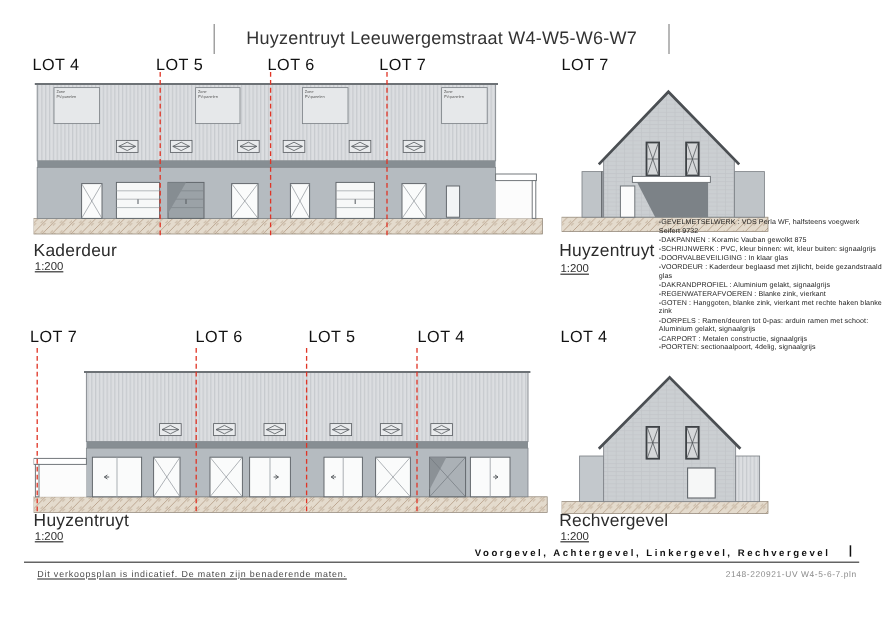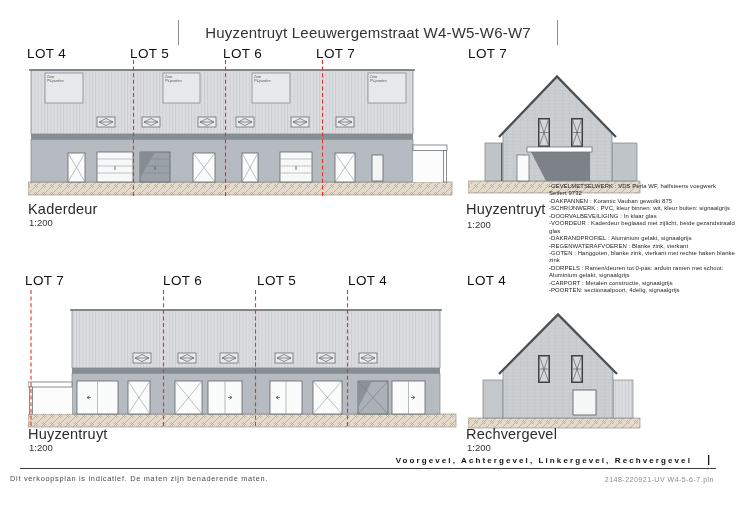--- a/index.html
+++ b/index.html
@@ -3,31 +3,31 @@
 <meta charset="utf-8">
 <style>
   html,body{margin:0;padding:0;background:#fff;}
   .sheet{position:relative;width:736px;height:521px;background:#ffffff;overflow:hidden;
          font-family:"Liberation Sans",sans-serif;color:#222;}
   .title-wrap{position:absolute;left:0;right:0;top:20px;text-align:center;}
   .title{display:inline-block;font-size:15px;line-height:25px;padding:0 26px;color:#333;
          border-left:1px solid #8a8a8a;border-right:1px solid #8a8a8a;letter-spacing:.2px;}
   .lot{position:absolute;font-weight:normal;font-size:13.5px;color:#111;letter-spacing:.4px;white-space:nowrap;}
   .evlabel{position:absolute;font-size:14.5px;color:#2b2b2b;letter-spacing:.2px;}
-  .evscale{position:absolute;font-size:9.5px;color:#333;}
+  .evscale{position:absolute;font-size:9.5px;color:#333;text-decoration:underline;}
   .ev{position:absolute;}
   .specs{position:absolute;left:549px;top:183px;width:186px;font-size:5.9px;line-height:1.26;
          color:#1d1d1d;letter-spacing:.1px;}
   .specs div{margin:0;}
   .foot-views{position:absolute;top:456px;right:44px;font-size:8px;font-weight:bold;
               letter-spacing:2.1px;color:#111;white-space:nowrap;}
   .foot-bar{position:absolute;top:454px;right:26px;font-size:10px;font-weight:bold;color:#111;}
   .foot-rule{position:absolute;top:468px;left:20px;width:696px;border-top:1.4px solid #3f3f3f;}
-  .foot-note{position:absolute;left:10px;top:473px;font-size:7.4px;letter-spacing:.7px;
-             color:#4a4a4a;line-height:11.5px;}
+  .foot-note{position:absolute;left:31px;top:473px;font-size:7.4px;letter-spacing:.7px;
+             color:#4a4a4a;line-height:11.5px;text-decoration:underline;}
   .foot-file{position:absolute;right:22px;top:476px;font-size:7px;letter-spacing:.5px;color:#8a8a8a;}
   svg text{font-family:"Liberation Sans",sans-serif;}
 </style>
 </head>
 <body>
 
 <div class="sheet">
 
   <svg width="0" height="0" style="position:absolute">
     <defs>

